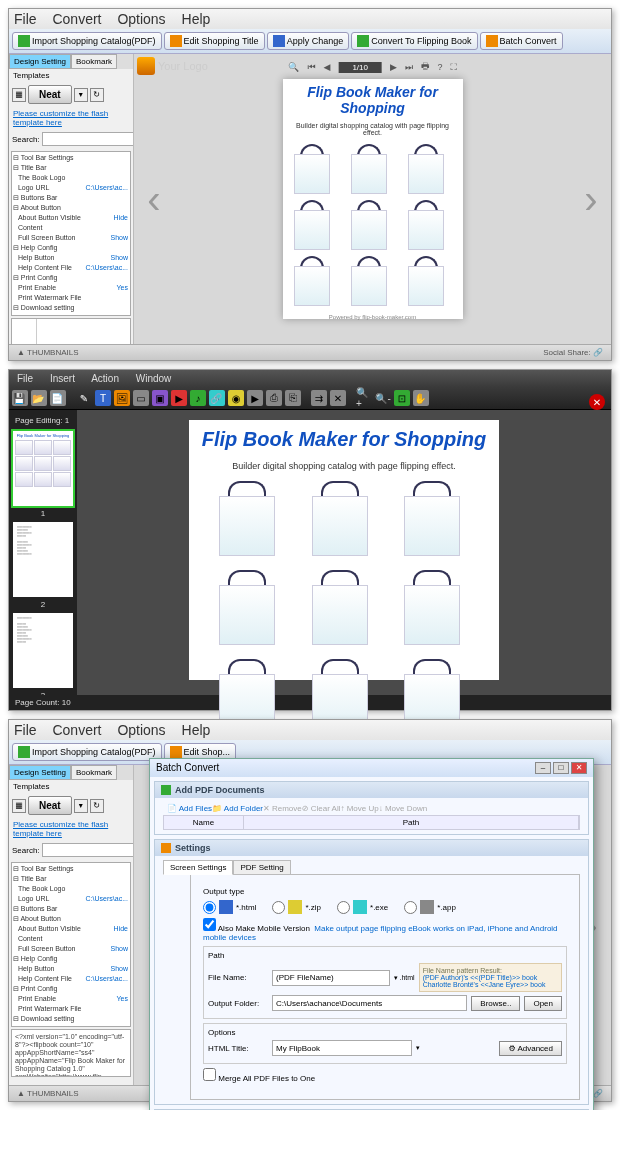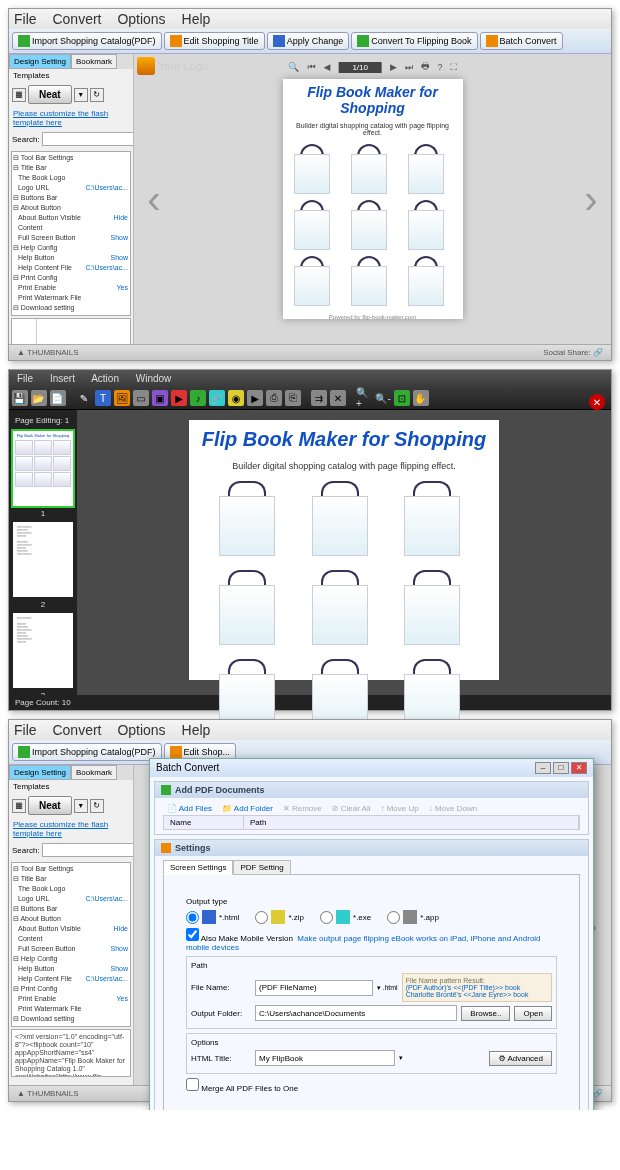--- a/index.html
+++ b/index.html
@@ -76,30 +76,30 @@
 
 .s3 .main1 { height: 320px; }
 .dialog { position: absolute; left: 140px; top: 38px; width: 445px; background: #f5f8ff; border: 1px solid #7a9; box-shadow: 3px 3px 10px rgba(0,0,0,0.4); z-index: 10; }
 .dlgtitle { background: linear-gradient(#e8f0ff,#d0e0f5); padding: 3px 6px; font-size: 10px; display: flex; justify-content: space-between; }
 .dlgclose { display: flex; gap: 2px; }
 .dlgclose .b { width: 16px; height: 12px; border: 1px solid #888; background: #ddd; font-size: 8px; text-align: center; cursor: pointer; }
 .dlgclose .b.red { background: #d44; color: #fff; }
 .section { border: 1px solid #bcd; margin: 4px; }
 .sechdr { background: linear-gradient(#dde8f5,#c8d8ed); padding: 3px 6px; font-size: 9px; font-weight: bold; color: #345; display: flex; align-items: center; gap: 4px; }
 .secbody { padding: 4px 8px; font-size: 8px; }
-.addbar { display: flex; gap: 10px; padding: 2px 4px; }
+.addbar { display: flex; padding: 2px 4px; }
 .addbar .ab { color: #06c; cursor: pointer; font-size: 8px; }
 .addbar .ab.dim { color: #aaa; }
 .listhead { display: flex; background: #eef; border: 1px solid #ccd; font-size: 8px; }
-.listhead div { padding: 2px 6px; border-right: 1px solid #ccd; }
+.listhead div { padding: 2px 6px; border-right: 1px solid #ccd; text-align: center; }
 .emptymsg { text-align: center; color: #888; padding: 16px; font-size: 8px; }
 .outtabs { display: flex; font-size: 8px; }
 .outtabs div { padding: 2px 6px; border: 1px solid #bbb; background: #eee; cursor: pointer; }
 .outtabs div.active { background: #fff; border-bottom: 1px solid #fff; }
-.outbody { border: 1px solid #bbb; padding: 22px; margin-top: -1px; font-size: 8px; }
+.outbody { border: 1px solid #bbb; padding: 12px; margin-top: -1px; font-size: 8px; margin-left: 27px; }
 .radios { display: flex; gap: 16px; align-items: center; margin: 4px 0; }
 .radios label { display: flex; align-items: center; gap: 3px; }
 .radios .ric { width: 14px; height: 14px; display: inline-block; }
 .chkrow { margin: 4px 0; }
 .mobilelink { color: #06c; cursor: pointer; }
 .pathgrp { border: 1px solid #ccc; padding: 4px; margin: 4px 0; }
 .pathrow { display: flex; align-items: center; gap: 4px; margin: 3px 0; }
 .pathrow input { flex: 1; font-size: 8px; height: 16px; border: 1px solid #aaa; padding: 0 3px; }
 .pathrow .btn { border: 1px solid #888; background: linear-gradient(#fff,#ddd); padding: 2px 8px; font-size: 8px; cursor: pointer; }
 .hint { background: #f8f0e0; border: 1px solid #dca; padding: 3px; font-size: 7px; color: #775; }

